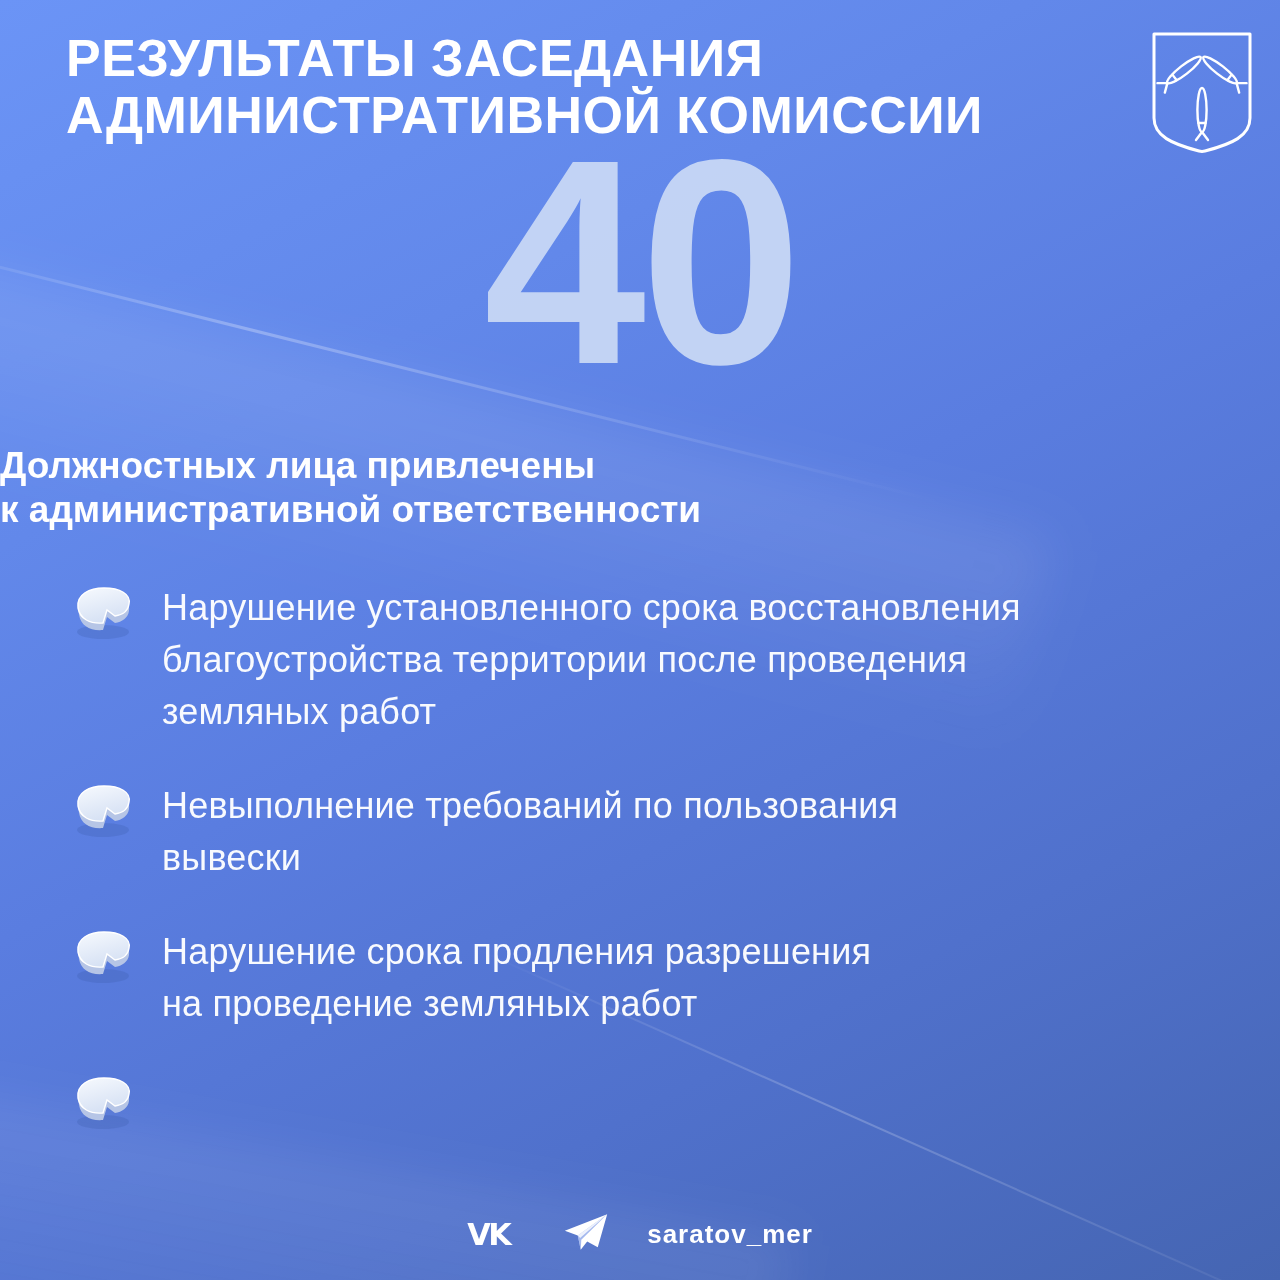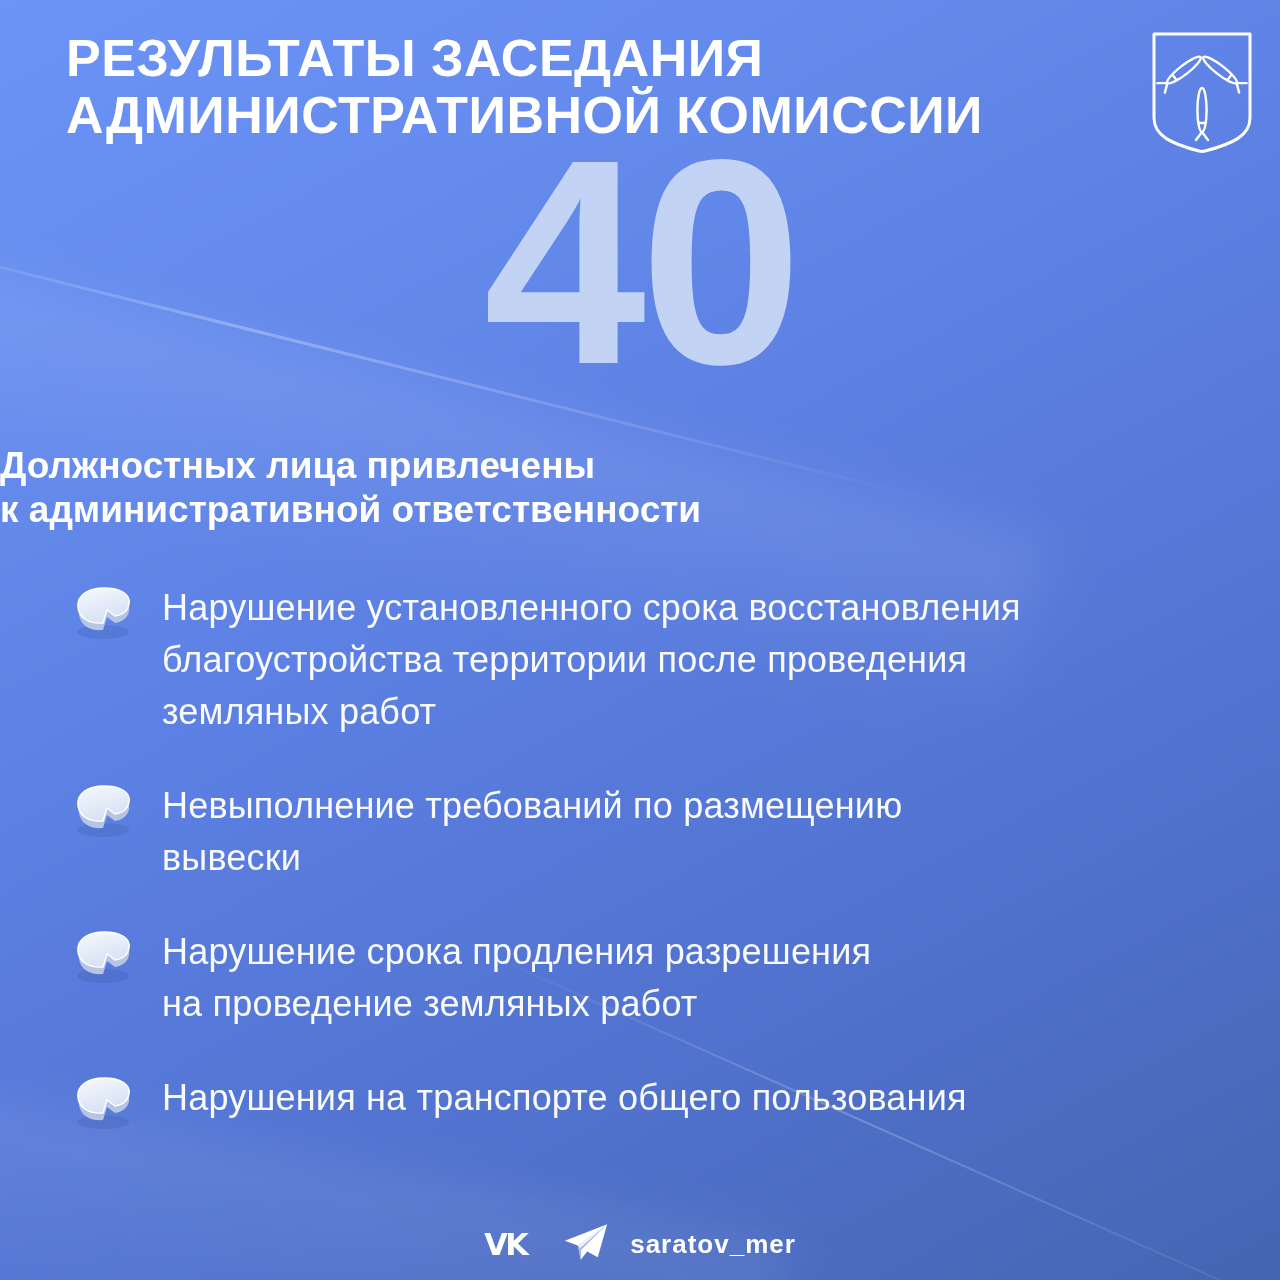--- a/index.html
+++ b/index.html
@@ -69,22 +69,22 @@
   .violation + .violation{margin-top:42px;}
   .bubble-icon{width:68px;height:62px;flex:none;margin-top:0px;}
   .violation-text{
     font-size:36px;line-height:52px;font-weight:300;
     letter-spacing:.2px;
     color:rgba(255,255,255,.96);
     white-space:pre-line;
   }
 
   .footer{
-    position:absolute;left:0;right:0;bottom:18px;
-    display:flex;justify-content:center;align-items:center;gap:19px;
+    position:absolute;left:0;right:0;bottom:28px;
+    display:flex;justify-content:center;align-items:center;gap:36px;
   }
   .vk-icon{width:58px;height:34px;}
   .tg-icon{width:50px;height:40px;margin-top:-4px;}
   .handle{
     font-size:26px;font-weight:700;letter-spacing:1px;color:#ffffff;
   }
 </style>
 </head>
 <body>
 
@@ -140,41 +140,40 @@
 благоустройства территории после проведения
 земляных работ</div>
     </li>
 
     <li class="violation">
       <svg class="bubble-icon" viewBox="0 0 68 62" aria-hidden="true">
         <ellipse cx="33" cy="50" rx="26" ry="7" fill="#3e5cae" opacity="0.28"></ellipse>
         <path d="M9 33 C7 19 21 13 34 13 C50 13 61 19 59 29 C58 36 52 40 45 41 L37 35 L33 48 C20 49 11 44 9 33 Z" fill="#b6c5e6"></path>
         <path d="M8 26 C6 12 20 6 34 6 C50 6 61 12 59 22 C58 29 52 33 45 34 L37 28 L33 41 C20 42 10 37 8 26 Z" fill="url(#gTop)" stroke="#ffffff" stroke-width="1.4"></path>
       </svg>
-      <div class="violation-text">Невыполнение требований по размещению
+      <div class="violation-text">Невыполнение требований по пользования
 вывески</div>
     </li>
 
     <li class="violation">
       <svg class="bubble-icon" viewBox="0 0 68 62" aria-hidden="true">
         <ellipse cx="33" cy="50" rx="26" ry="7" fill="#3e5cae" opacity="0.28"></ellipse>
         <path d="M9 33 C7 19 21 13 34 13 C50 13 61 19 59 29 C58 36 52 40 45 41 L37 35 L33 48 C20 49 11 44 9 33 Z" fill="#b6c5e6"></path>
         <path d="M8 26 C6 12 20 6 34 6 C50 6 61 12 59 22 C58 29 52 33 45 34 L37 28 L33 41 C20 42 10 37 8 26 Z" fill="url(#gTop)" stroke="#ffffff" stroke-width="1.4"></path>
       </svg>
       <div class="violation-text">Нарушение срока продления разрешения
 на проведение земляных работ</div>
     </li>
 
     <li class="violation">
       <svg class="bubble-icon" viewBox="0 0 68 62" aria-hidden="true">
         <ellipse cx="33" cy="50" rx="26" ry="7" fill="#3e5cae" opacity="0.28"></ellipse>
         <path d="M9 33 C7 19 21 13 34 13 C50 13 61 19 59 29 C58 36 52 40 45 41 L37 35 L33 48 C20 49 11 44 9 33 Z" fill="#b6c5e6"></path>
         <path d="M8 26 C6 12 20 6 34 6 C50 6 61 12 59 22 C58 29 52 33 45 34 L37 28 L33 41 C20 42 10 37 8 26 Z" fill="url(#gTop)" stroke="#ffffff" stroke-width="1.4"></path>
       </svg>
-      <div class="violation-text">Нарушения на транспорте общего пользования</div>
     </li>
   </ul>
 
   <div class="footer">
     <svg class="vk-icon" viewBox="0 0 64 38" aria-hidden="true">
       <text x="0" y="31" font-family="DejaVu Sans, sans-serif" font-size="34" font-weight="bold" fill="#ffffff" letter-spacing="-3">VK</text>
     </svg>
     <svg class="tg-icon" viewBox="0 0 40 34" aria-hidden="true">
       <path d="M38 2 L2 16 L13 20 L15.5 32 L21 25 L30 30 Z" fill="#ffffff"></path>
       <path d="M13 20 L38 2 L16 23.5 L15.5 32 Z" fill="#5a7de0" opacity="0.55"></path>

